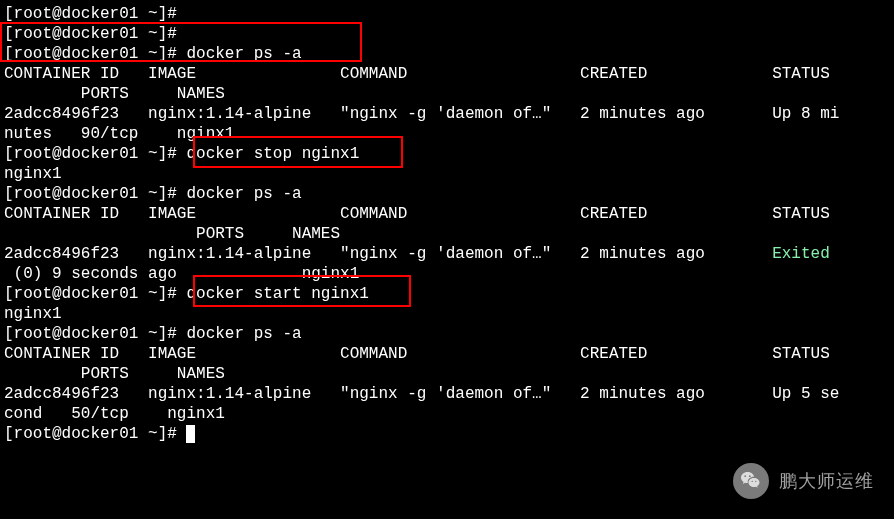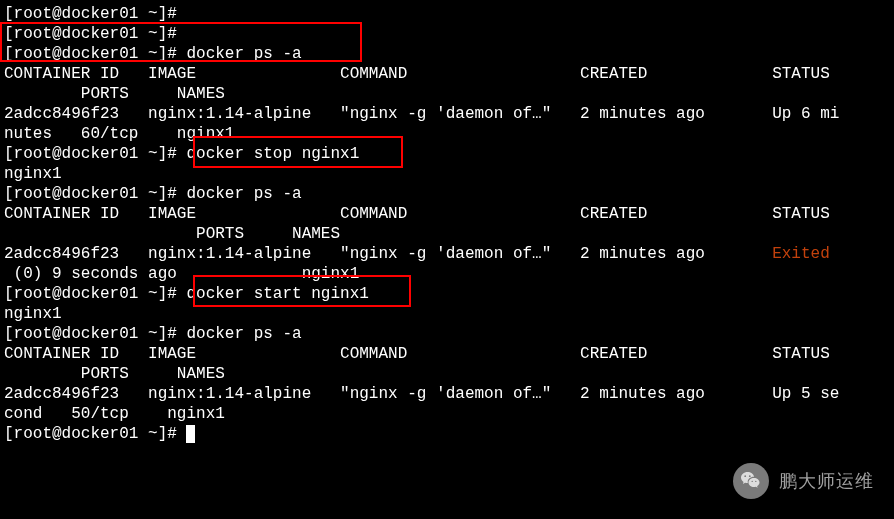--- a/index.html
+++ b/index.html
@@ -17,21 +17,21 @@
       height: 519px;
       padding: 4px;
       position: relative;
       overflow: hidden;
     }
     .line {
       white-space: pre;
       position: relative;
     }
     .yellow {
-      color: #c2410c;
+      color: #86efac;
     }
     .redbox {
       position: absolute;
       border: 2px solid #ff0000;
       pointer-events: none;
     }
     .cursor {
       display: inline-block;
       width: 9px;
       height: 18px;
@@ -68,22 +68,22 @@
     }
   </style>
 </head>
 <body>
 
 <div class="line"><span>[root@docker01 ~]# </span></div>
 <div class="line"><span>[root@docker01 ~]# </span></div>
 <div class="line"><span>[root@docker01 ~]# </span><span>docker ps -a</span></div>
 <div class="line">CONTAINER ID   IMAGE               COMMAND                  CREATED             STATUS</div>
 <div class="line">        PORTS     NAMES</div>
-<div class="line"><span>2adcc8496f23   nginx:1.14-alpine   "nginx -g 'daemon of…"   2 minutes ago       </span><span>Up 6 mi</span></div>
-<div class="line">nutes   60/tcp    nginx1</div>
+<div class="line"><span>2adcc8496f23   nginx:1.14-alpine   "nginx -g 'daemon of…"   2 minutes ago       </span><span>Up 8 mi</span></div>
+<div class="line">nutes   90/tcp    nginx1</div>
 <div class="line"><span>[root@docker01 ~]# </span><span>docker stop nginx1</span></div>
 <div class="line">nginx1</div>
 <div class="line"><span>[root@docker01 ~]# </span><span>docker ps -a</span></div>
 <div class="line">CONTAINER ID   IMAGE               COMMAND                  CREATED             STATUS</div>
 <div class="line">                    PORTS     NAMES</div>
 <div class="line"><span>2adcc8496f23   nginx:1.14-alpine   "nginx -g 'daemon of…"   2 minutes ago       </span><span class="yellow">Exited</span></div>
 <div class="line"> (0) 9 seconds ago             nginx1</div>
 <div class="line"><span>[root@docker01 ~]# </span><span>docker start nginx1</span></div>
 <div class="line">nginx1</div>
 <div class="line"><span>[root@docker01 ~]# </span><span>docker ps -a</span></div>

